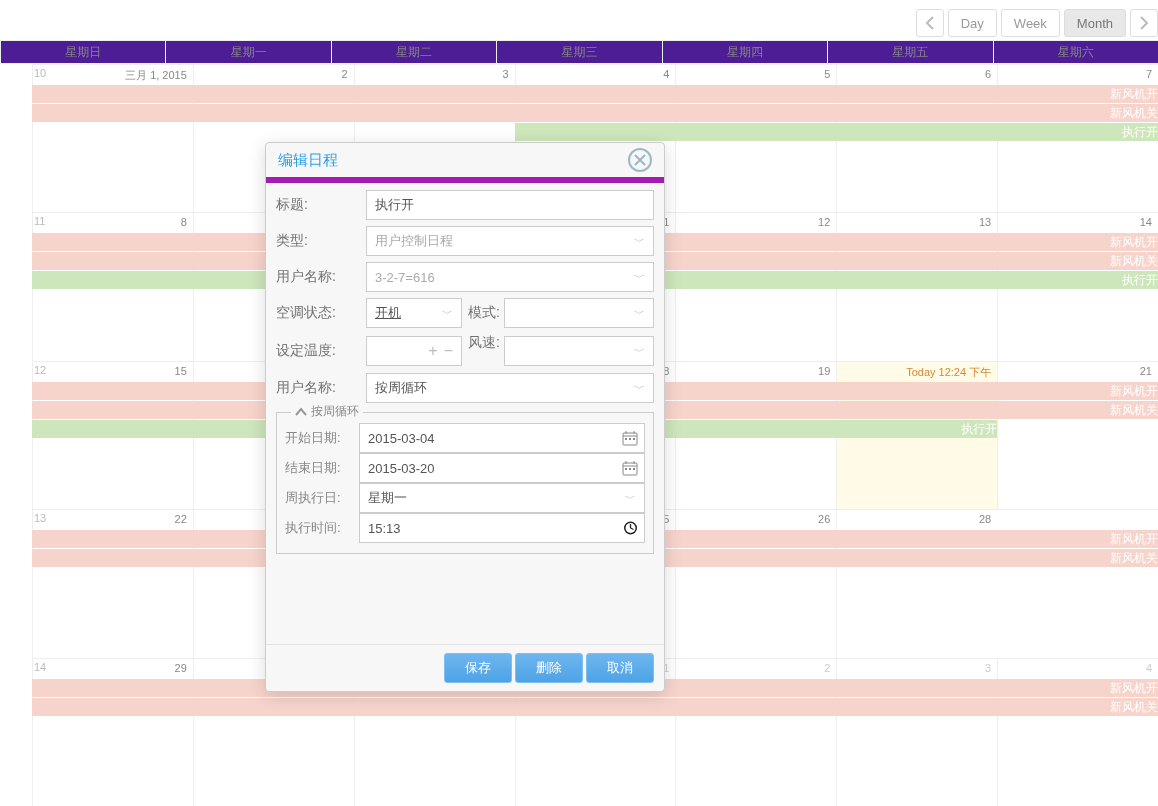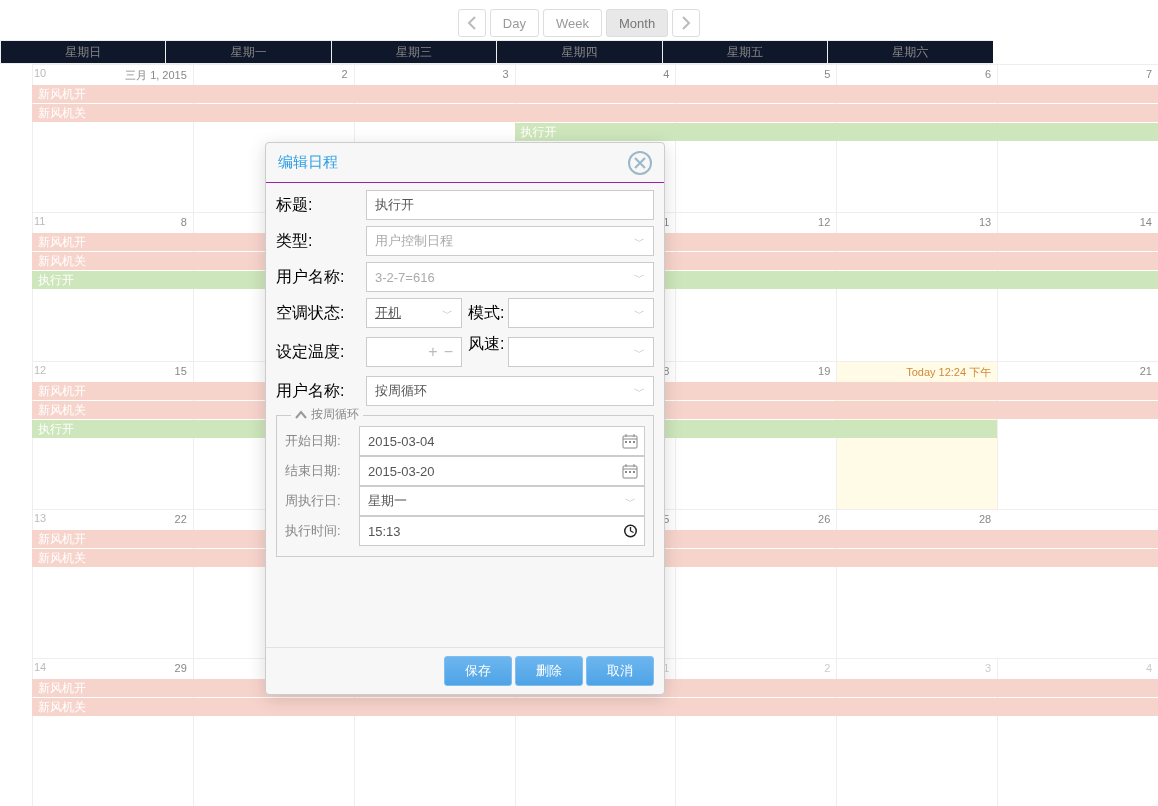--- a/index.html
+++ b/index.html
@@ -10,21 +10,21 @@
     background: #fff;
     width: 1158px;
     height: 806px;
     overflow: hidden;
     position: relative;
   }
   
   .toolbar {
     height: 40px;
     display: flex;
-    justify-content: center;
+    justify-content: flex-end;
     align-items: center;
     gap: 4px;
     padding-top: 6px;
   }
   .nav-btn, .view-btn {
     border: 1px solid #ddd;
     background: #fff;
     color: #999;
     height: 28px;
     padding: 0 12px;
@@ -43,21 +43,21 @@
     top: 40px; left: 0; right: 0; bottom: 0;
     display: flex;
     flex-direction: column;
   }
   .cal-header {
     display: grid;
     grid-template-columns: repeat(7, 1fr);
     height: 24px;
   }
   .cal-header div {
-    background: #0f172a;
+    background: #4c1d95;
     border-left: 1px solid #eee;
     border-top: 1px solid #eee;
     border-bottom: 1px solid #eee;
     display: flex;
     align-items: center;
     justify-content: center;
     color: #888;
     font-size: 12px;
   }
   .cal-body {
@@ -103,20 +103,21 @@
   }
   .evt {
     position: absolute;
     height: 18px;
     line-height: 18px;
     font-size: 12px;
     color: #fff;
     padding-left: 6px;
     white-space: nowrap;
     overflow: hidden;
+    text-align: right;
   }
   .evt.pink { background: #f7d4cb; color: #fff; }
   .evt.green { background: #cee6bb; color: #fff; }
 
   
   .modal {
     position: absolute;
     left: 265px; top: 142px;
     width: 400px;
     background: #f7f7f7;
@@ -126,21 +127,21 @@
     z-index: 50;
     display: flex;
     flex-direction: column;
   }
   .modal-header {
     height: 40px;
     display: flex;
     align-items: center;
     justify-content: space-between;
     padding: 0 12px;
-    border-bottom: 1px solid #a21caf;
+    border-bottom: 6px solid #a21caf;
   }
   .modal-title { color: #2b9fe6; font-size: 15px; }
   .close-btn {
     width: 24px; height: 24px;
     border: 2px solid #9bb8c9;
     border-radius: 50%;
     color: #9bb8c9;
     display: flex; align-items: center; justify-content: center;
     cursor: pointer;
     font-size: 14px;
@@ -149,22 +150,22 @@
     padding: 4px 0;
   }
   .form-row {
     display: flex;
     align-items: center;
     padding: 3px 10px;
     min-height: 32px;
   }
   .form-label {
     width: 90px;
-    color: #000000;
-    font-size: 16px;
+    color: #737373;
+    font-size: 14px;
   }
   .text-input, .select-box, .date-input, .time-input {
     border: 1px solid #ccc;
     background: #fff;
     height: 30px;
     font-size: 13px;
     padding: 0 8px;
     color: #555;
     flex: 1;
     display: flex;
@@ -262,20 +263,21 @@
     <svg width="10" height="14" viewBox="0 0 10 14">
         <path d="M2 1 L8 7 L2 13" fill="none" stroke="#bbb" stroke-width="2"></path>
       </svg>
   </div>
 </div>
 
 <div class="cal">
   <div class="cal-header" id="cal-header">
       <div>星期日</div>
       <div>星期一</div>
+      <div>星期二</div>
       <div>星期三</div>
       <div>星期四</div>
       <div>星期五</div>
       <div>星期六</div>
     </div>
   <div class="cal-body" id="cal-body">
       <div class="week-row">
         <div class="week-num">10</div>
         <div class="day-cell">
           <div class="date">三月 1, 2015</div>

